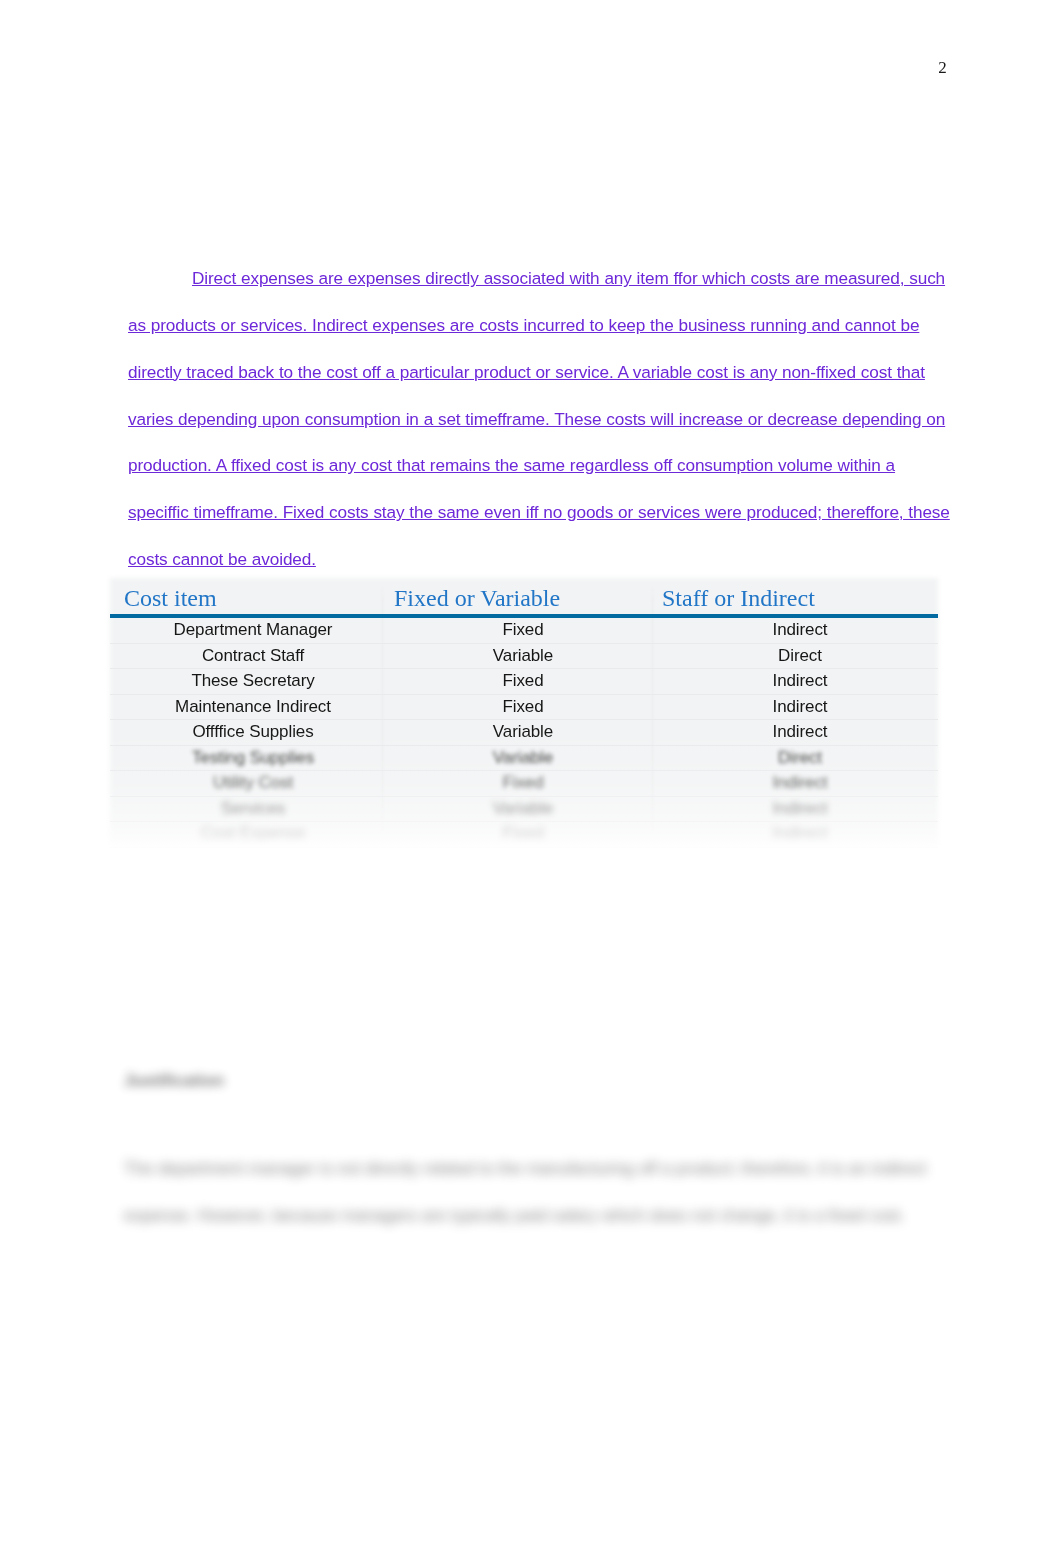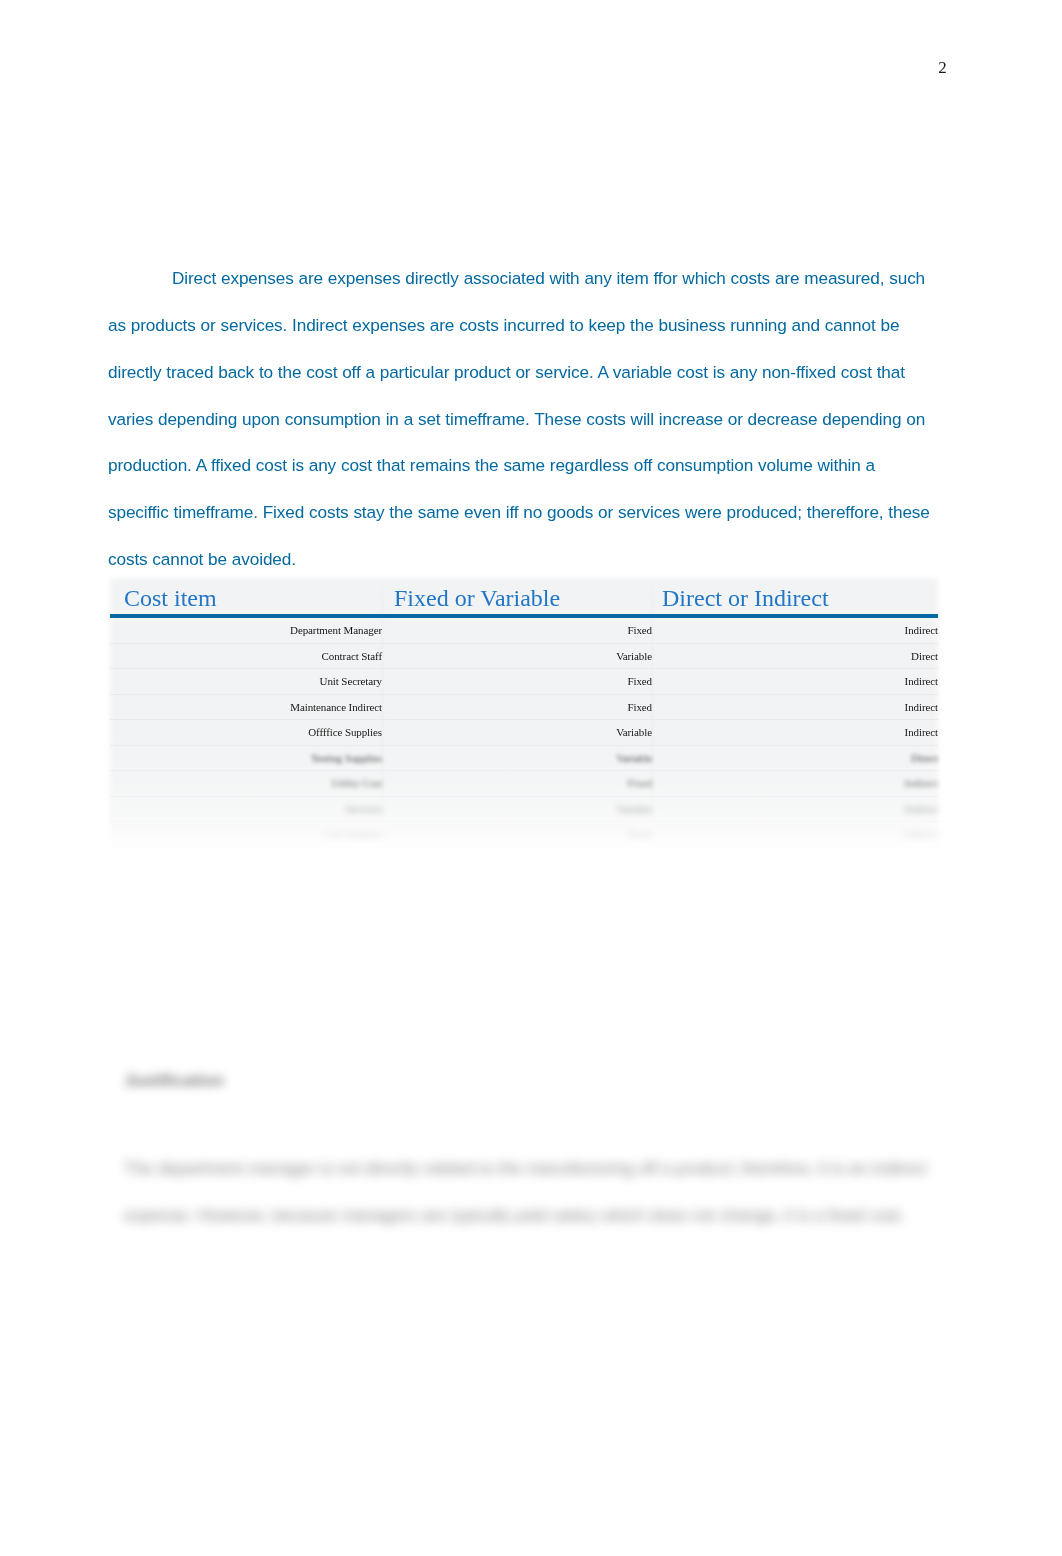--- a/index.html
+++ b/index.html
@@ -29,31 +29,32 @@
     right: 115px;
     font-family: "Liberation Serif", serif;
     font-size: 17px;
     color: #1a1a1a;
     letter-spacing: 0.2px;
   }
 
   
   .body-paragraph {
     position: absolute;
-    left: 108px;
+    left: 128px;
     top: 238px;
     width: 822px;
     font-family: "Liberation Sans", sans-serif;
     font-size: 17.2px;
     line-height: 46.8px;
-    color: #0369a1;
+    color: #6d28d9;
     text-indent: 64px;
     text-align: left;
     letter-spacing: -0.12px;
     word-spacing: 0.2px;
+    text-decoration: underline;
   }
 
   
   .cost-table-wrap {
     position: absolute;
     left: 110px;
     top: 578px;
     width: 828px;
     height: 270px;
   }
@@ -82,24 +83,24 @@
     font-family: "Liberation Serif", serif;
     font-weight: normal;
     font-size: 24px;
     color: #2176c7;
     text-align: left;
     padding: 6px 0 2px 14px;
     line-height: 28px;
     border-bottom: 4px solid #0369a1;
   }
   .cost-table td {
-    font-family: Liberation Serif, serif;
-    font-size: 11px;
+    font-family: Liberation Sans, sans-serif;
+    font-size: 17px;
     color: #161616;
-    text-align: right;
+    text-align: center;
     padding: 2px 0 2px 14px;
     line-height: 20.5px;
     height: 20.5px;
     border-bottom: 1px solid #e9eaec;
     letter-spacing: -0.1px;
     white-space: nowrap;
   }
   .cost-table td.col-2,
   .cost-table th.col-2 { padding-left: 12px; }
   .cost-table td.col-3,
@@ -178,36 +179,36 @@
     <table class="cost-table">
       <colgroup>
         <col class="c1">
           <col class="c2">
           <col class="c3">
       </colgroup>
       <thead>
         <tr>
           <th class="col-1">Cost item</th>
           <th class="col-2">Fixed or Variable</th>
-          <th class="col-3">Direct or Indirect</th>
+          <th class="col-3">Staff or Indirect</th>
         </tr>
       </thead>
       <tbody id="cost-table-body">
           <tr>
             <td class="col-1">Department Manager</td>
             <td class="col-2">Fixed</td>
             <td class="col-3">Indirect</td>
           </tr>
           <tr>
             <td class="col-1">Contract Staff</td>
             <td class="col-2">Variable</td>
             <td class="col-3">Direct</td>
           </tr>
           <tr>
-            <td class="col-1">Unit Secretary</td>
+            <td class="col-1">These Secretary</td>
             <td class="col-2">Fixed</td>
             <td class="col-3">Indirect</td>
           </tr>
           <tr>
             <td class="col-1">Maintenance Indirect</td>
             <td class="col-2">Fixed</td>
             <td class="col-3">Indirect</td>
           </tr>
           <tr>
             <td class="col-1">Offffice Supplies</td>

